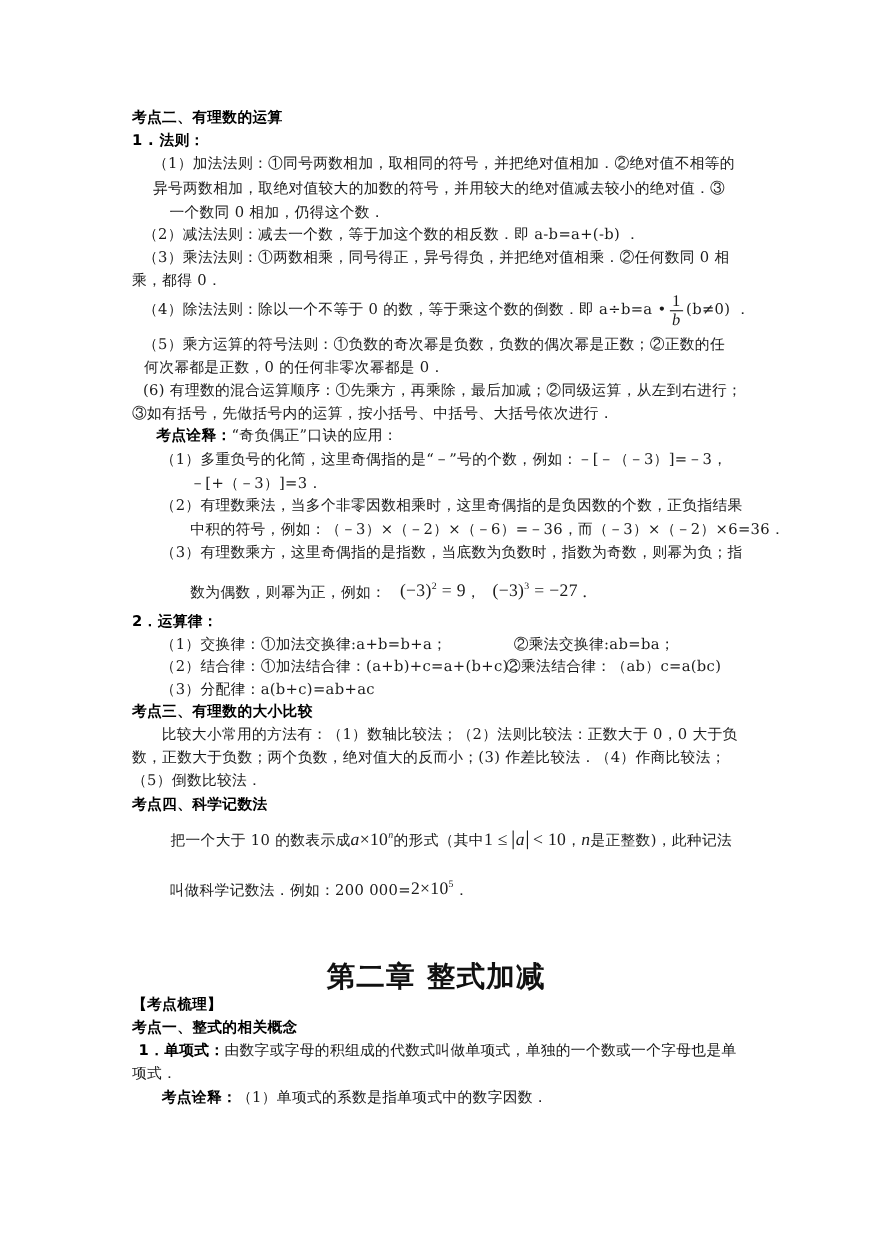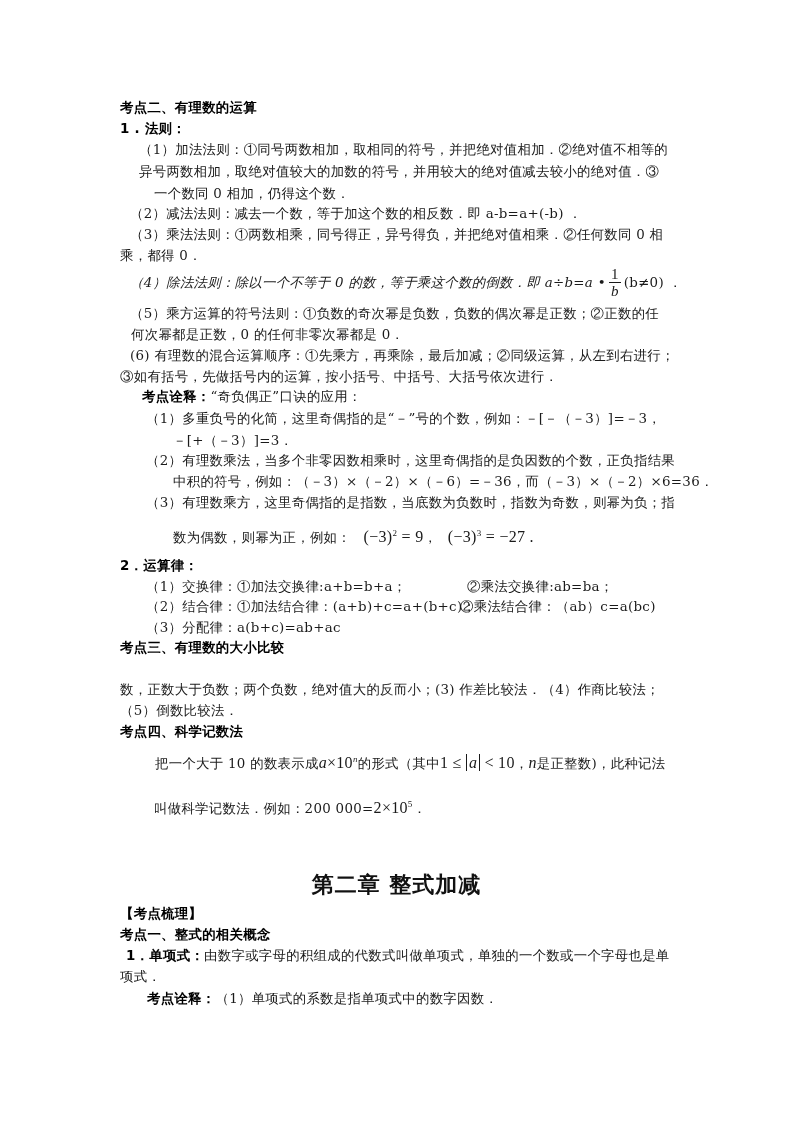--- a/index.html
+++ b/index.html
@@ -9,41 +9,41 @@
   .ln { position: absolute; font-size: 13.4px; line-height: 18px; white-space: nowrap; letter-spacing: 0.3px; }
   .red { color: #000000; font-family: "DejaVu Sans", "Liberation Sans", sans-serif; font-weight: bold; }
   .hd { font-size: 13.4px; }
   .math { font-family: "Liberation Serif", "DejaVu Serif", serif; font-size: 16px; }
   .it { font-style: italic; }
   .frac { display: inline-block; vertical-align: middle; text-align: center; font-family: "Liberation Serif", serif; font-size: 15px; line-height: 16px; margin: 0 3px; }
   .frac span { display: block; }
   .frac .num { border-bottom: 1px solid #1a1a1a; padding: 0 2px; }
   .frac .den { font-style: italic; }
   .chapter { position: absolute; left: 0; width: 793px; top: 870px; text-align: center;
-             font-family: "DejaVu Sans", "Liberation Sans", sans-serif; font-weight: bold; font-size: 22px; color: #111; letter-spacing: 1px; }
+             font-family: "DejaVu Sans", "Liberation Sans", sans-serif; font-weight: bold; font-size: 26px; color: #111; letter-spacing: 1px; }
   sup { font-size: 9px; }
   .abs { border-left: 1px solid #1a1a1a; border-right: 1px solid #1a1a1a; padding: 0 2px; font-style: italic; }
 </style>
 </head>
 <body>
 
 <div class="page">
 
   <div class="ln red hd" style="left:120px;top:99px;">考点二、有理数的运算</div>
   <div class="ln red hd" style="left:120px;top:120px;">1 . 法则：</div>
 
   <div class="ln" style="left:139px;top:141px;">（1）加法法则：①同号两数相加，取相同的符号，并把绝对值相加．②绝对值不相等的</div>
   <div class="ln" style="left:139px;top:163px;">异号两数相加，取绝对值较大的加数的符号，并用较大的绝对值减去较小的绝对值．③</div>
   <div class="ln" style="left:134px;top:185px;margin-left:20px;">一个数同 0 相加，仍得这个数．</div>
   <div class="ln" style="left:130px;top:205px;">（2）减法法则：减去一个数，等于加这个数的相反数．即 a-b=a+(-b) ．</div>
   <div class="ln" style="left:130px;top:226px;">（3）乘法法则：①两数相乘，同号得正，异号得负，并把绝对值相乘．②任何数同 0 相</div>
   <div class="ln" style="left:120px;top:247px;">乘，都得 0．</div>
 
   <div class="ln" style="left:130px;top:266px;">
-    <span style="vertical-align:middle;font-style:italic;">（4）除法法则：除以一个不等于 0 的数，等于乘这个数的倒数．即 a÷b=a •</span><span class="frac"><span class="num">1</span><span class="den">b</span></span><span style="vertical-align:middle;">(b≠0) ．</span>
+    <span style="vertical-align:middle;">（4）除法法则：除以一个不等于 0 的数，等于乘这个数的倒数．即 a÷b=a •</span><span class="frac"><span class="num">1</span><span class="den">b</span></span><span style="vertical-align:middle;">(b≠0) ．</span>
   </div>
 
   <div class="ln" style="left:130px;top:305px;">（5）乘方运算的符号法则：①负数的奇次幂是负数，负数的偶次幂是正数；②正数的任</div>
   <div class="ln" style="left:120px;top:326px;margin-left:11px;">何次幂都是正数，0 的任何非零次幂都是 0．</div>
   <div class="ln" style="left:130px;top:347px;">(6) 有理数的混合运算顺序：①先乘方，再乘除，最后加减；②同级运算，从左到右进行；</div>
   <div class="ln" style="left:142px;top:388px;">
     <span class="red">考点诠释：</span><span>“奇负偶正”口诀的应用：</span>
   </div>
 
   <div class="ln" style="left:120px;top:368px;">③如有括号，先做括号内的运算，按小括号、中括号、大括号依次进行．</div>
@@ -59,20 +59,21 @@
   </div>
 
   <div class="ln red hd" style="left:120px;top:557px;">2．运算律：</div>
   <div class="ln" style="left:146px;top:578px;">（1）交换律：①加法交换律:a+b=b+a；</div>
   <div class="ln" style="left:467px;top:578px;">②乘法交换律:ab=ba；</div>
   <div class="ln" style="left:146px;top:598px;">（2）结合律：①加法结合律：(a+b)+c=a+(b+c)；</div>
   <div class="ln" style="left:460px;top:598px;">②乘法结合律：（ab）c=a(bc)</div>
   <div class="ln" style="left:146px;top:619px;">（3）分配律：a(b+c)=ab+ac</div>
 
   <div class="ln red hd" style="left:120px;top:639px;">考点三、有理数的大小比较</div>
+  <div class="ln" style="left:147px;top:660px;">比较大小常用的方法有：（1）数轴比较法；（2）法则比较法：正数大于 0，0 大于负</div>
   <div class="ln" style="left:120px;top:681px;">数，正数大于负数；两个负数，绝对值大的反而小；(3)  作差比较法．（4）作商比较法；</div>
   <div class="ln" style="left:120px;top:702px;">（5）倒数比较法．</div>
 
   <div class="ln red hd" style="left:120px;top:723px;">考点四、科学记数法</div>
   <div class="ln" style="left:155px;top:750px;">
     <span>把一个大于 10 的数表示成</span><span class="math"><span class="it">a</span><span>×10</span><sup class="it">n</sup></span><span>的形式（其中</span><span class="math"><span>1 ≤ </span><span class="abs">a</span><span> &lt; 10</span></span><span>，</span><span class="math it">n</span><span>是正整数)，此种记法</span>
   </div>
   <div class="ln" style="left:120px;top:795px;margin-left:34px;">
     <span>叫做科学记数法．例如：200  000=</span><span class="math"><span>2×10</span><sup>5</sup></span><span>．</span>
   </div>

